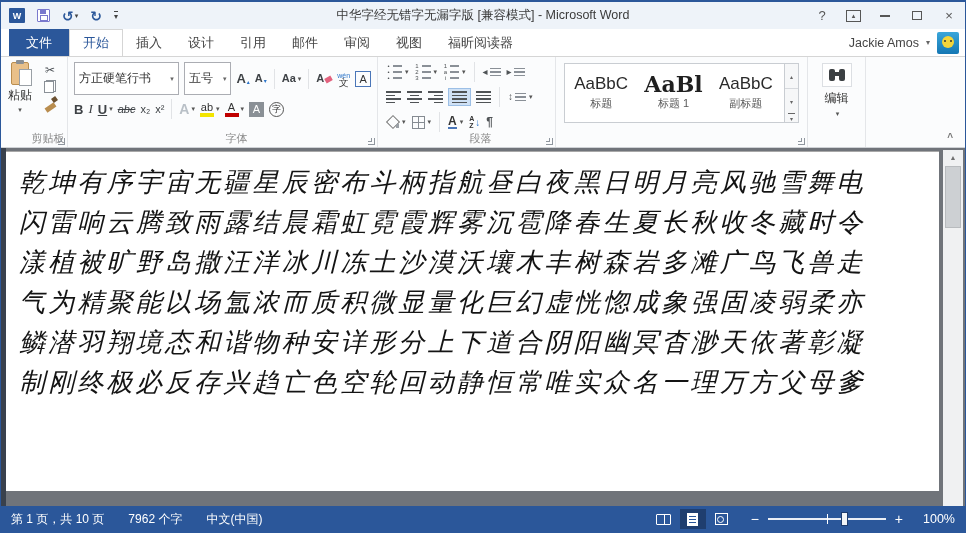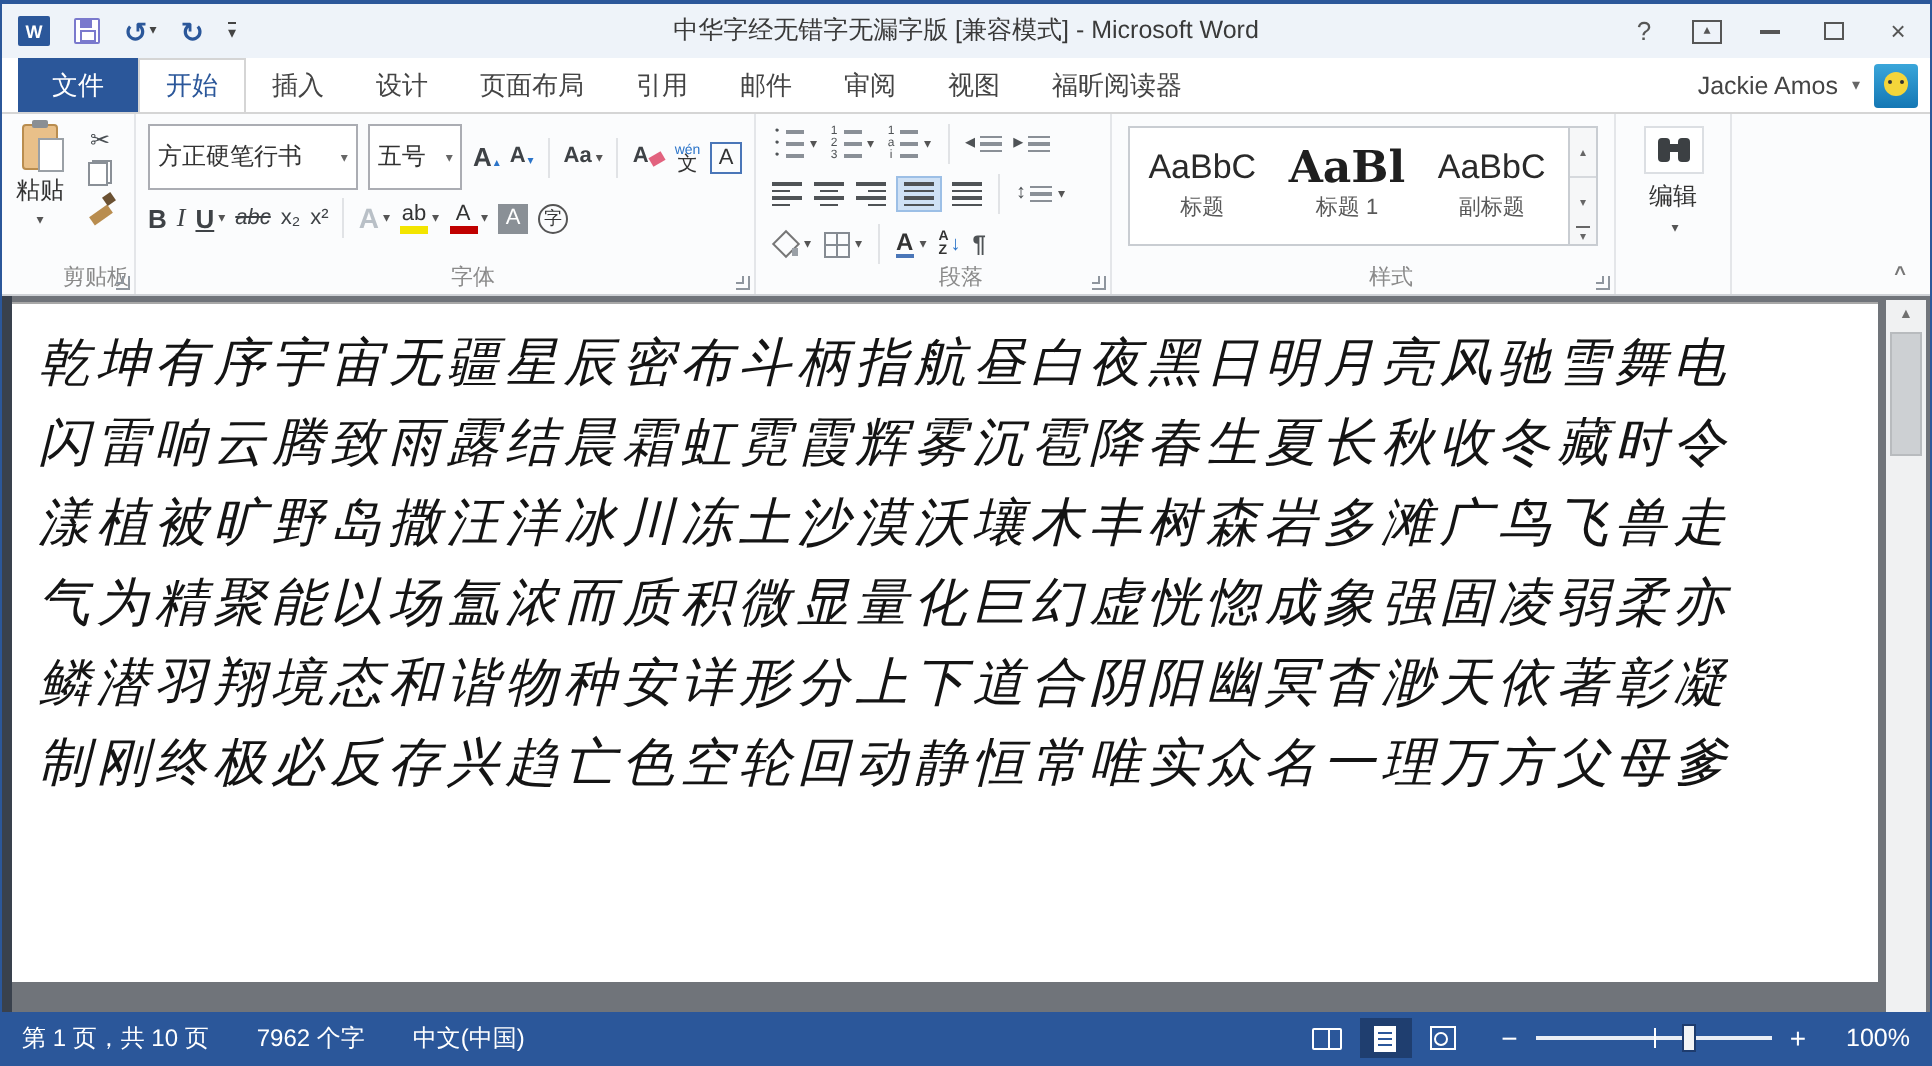--- a/index.html
+++ b/index.html
@@ -212,21 +212,20 @@
         </span>
       <span class="wc">×</span>
     </div>
   </div>
 
   <div class="tabrow">
     <span class="filetab">文件</span>
     <span class="tab active">开始</span>
     <span class="tab">插入</span>
     <span class="tab">设计</span>
-    <span class="tab">页面布局</span>
     <span class="tab">引用</span>
     <span class="tab">邮件</span>
     <span class="tab">审阅</span>
     <span class="tab">视图</span>
     <span class="tab">福昕阅读器</span>
     <span class="userarea">
       <span>Jackie Amos</span>
       <span class="userdrop">▾</span>
       <span class="avatar">
           <i></i>
@@ -492,21 +491,20 @@
         <span class="stitem">
             <span class="sprev">AaBbC</span>
             <span class="sname">副标题</span>
           </span>
         <span class="gbtns">
           <span>▴</span>
           <span>▾</span>
           <span class="gmore">▾</span>
         </span>
       </div>
-      <span class="glabel">样式</span>
       <span class="launcher"></span>
     </div>
 
     <div class="group g-edit">
       <span class="findbox">
           <span class="ic-binoc"></span>
         </span>
       <span class="editlbl">编辑</span>
       <span class="dropm">▾</span>
     </div>

